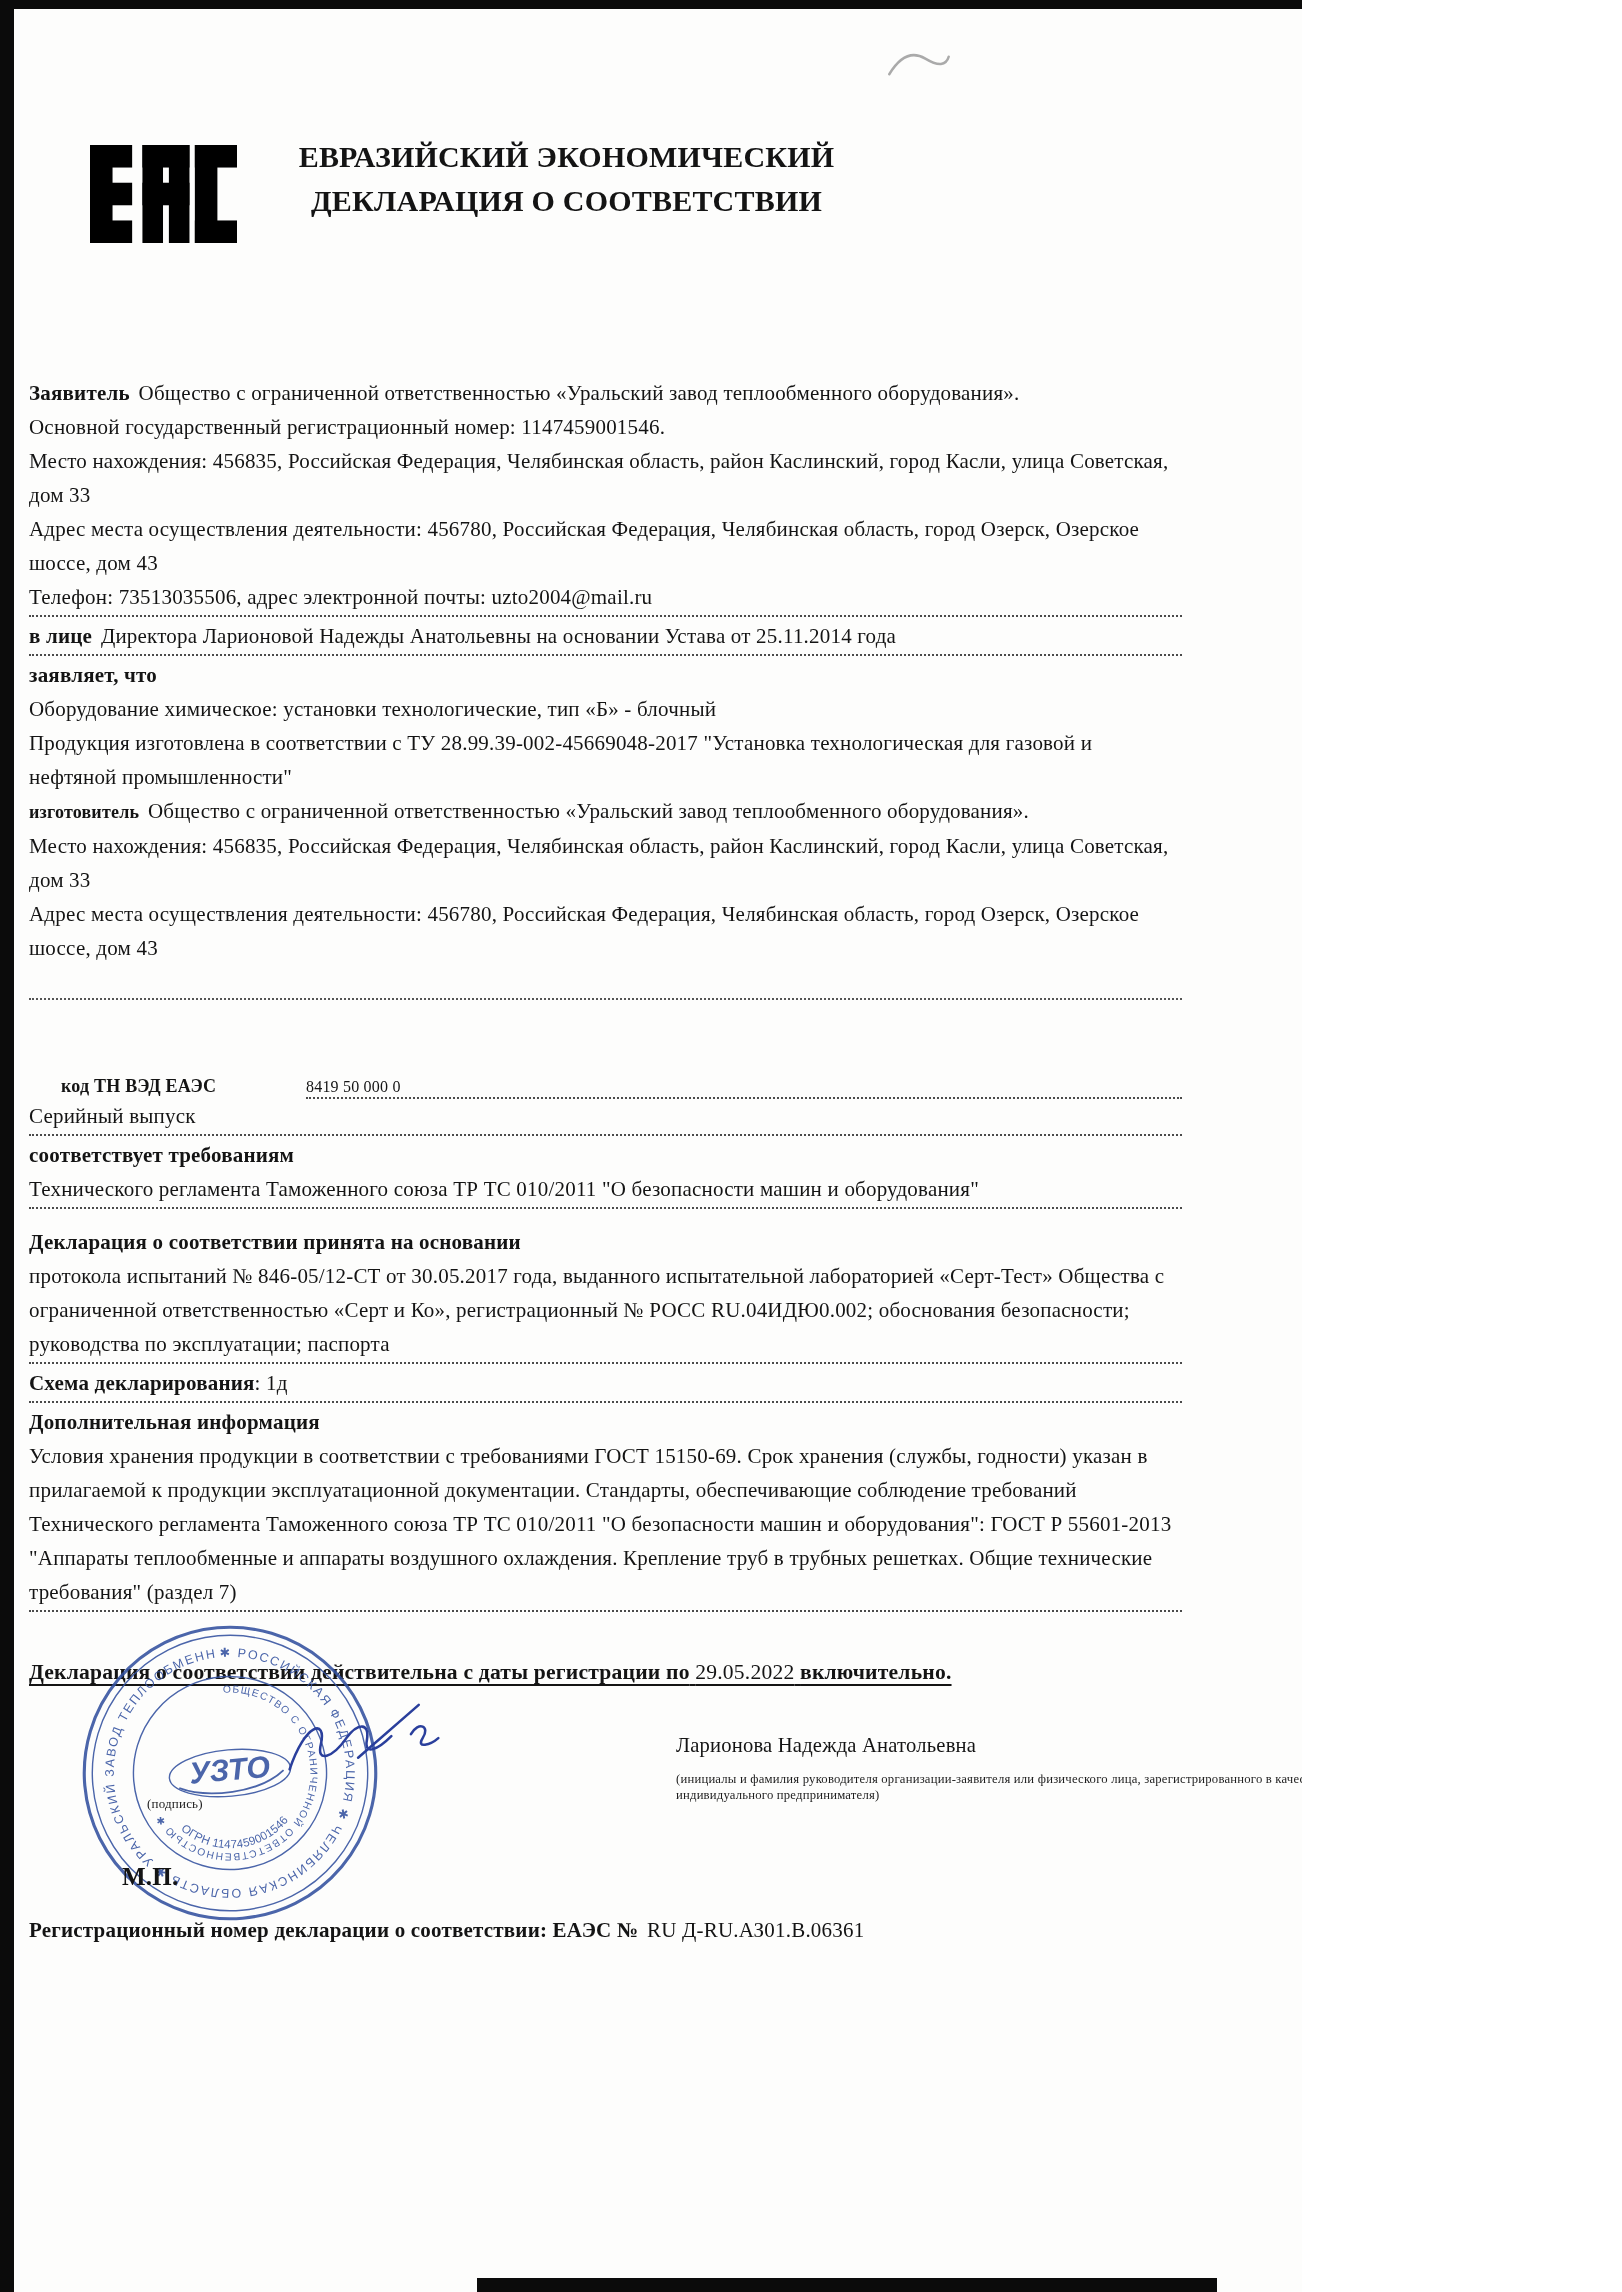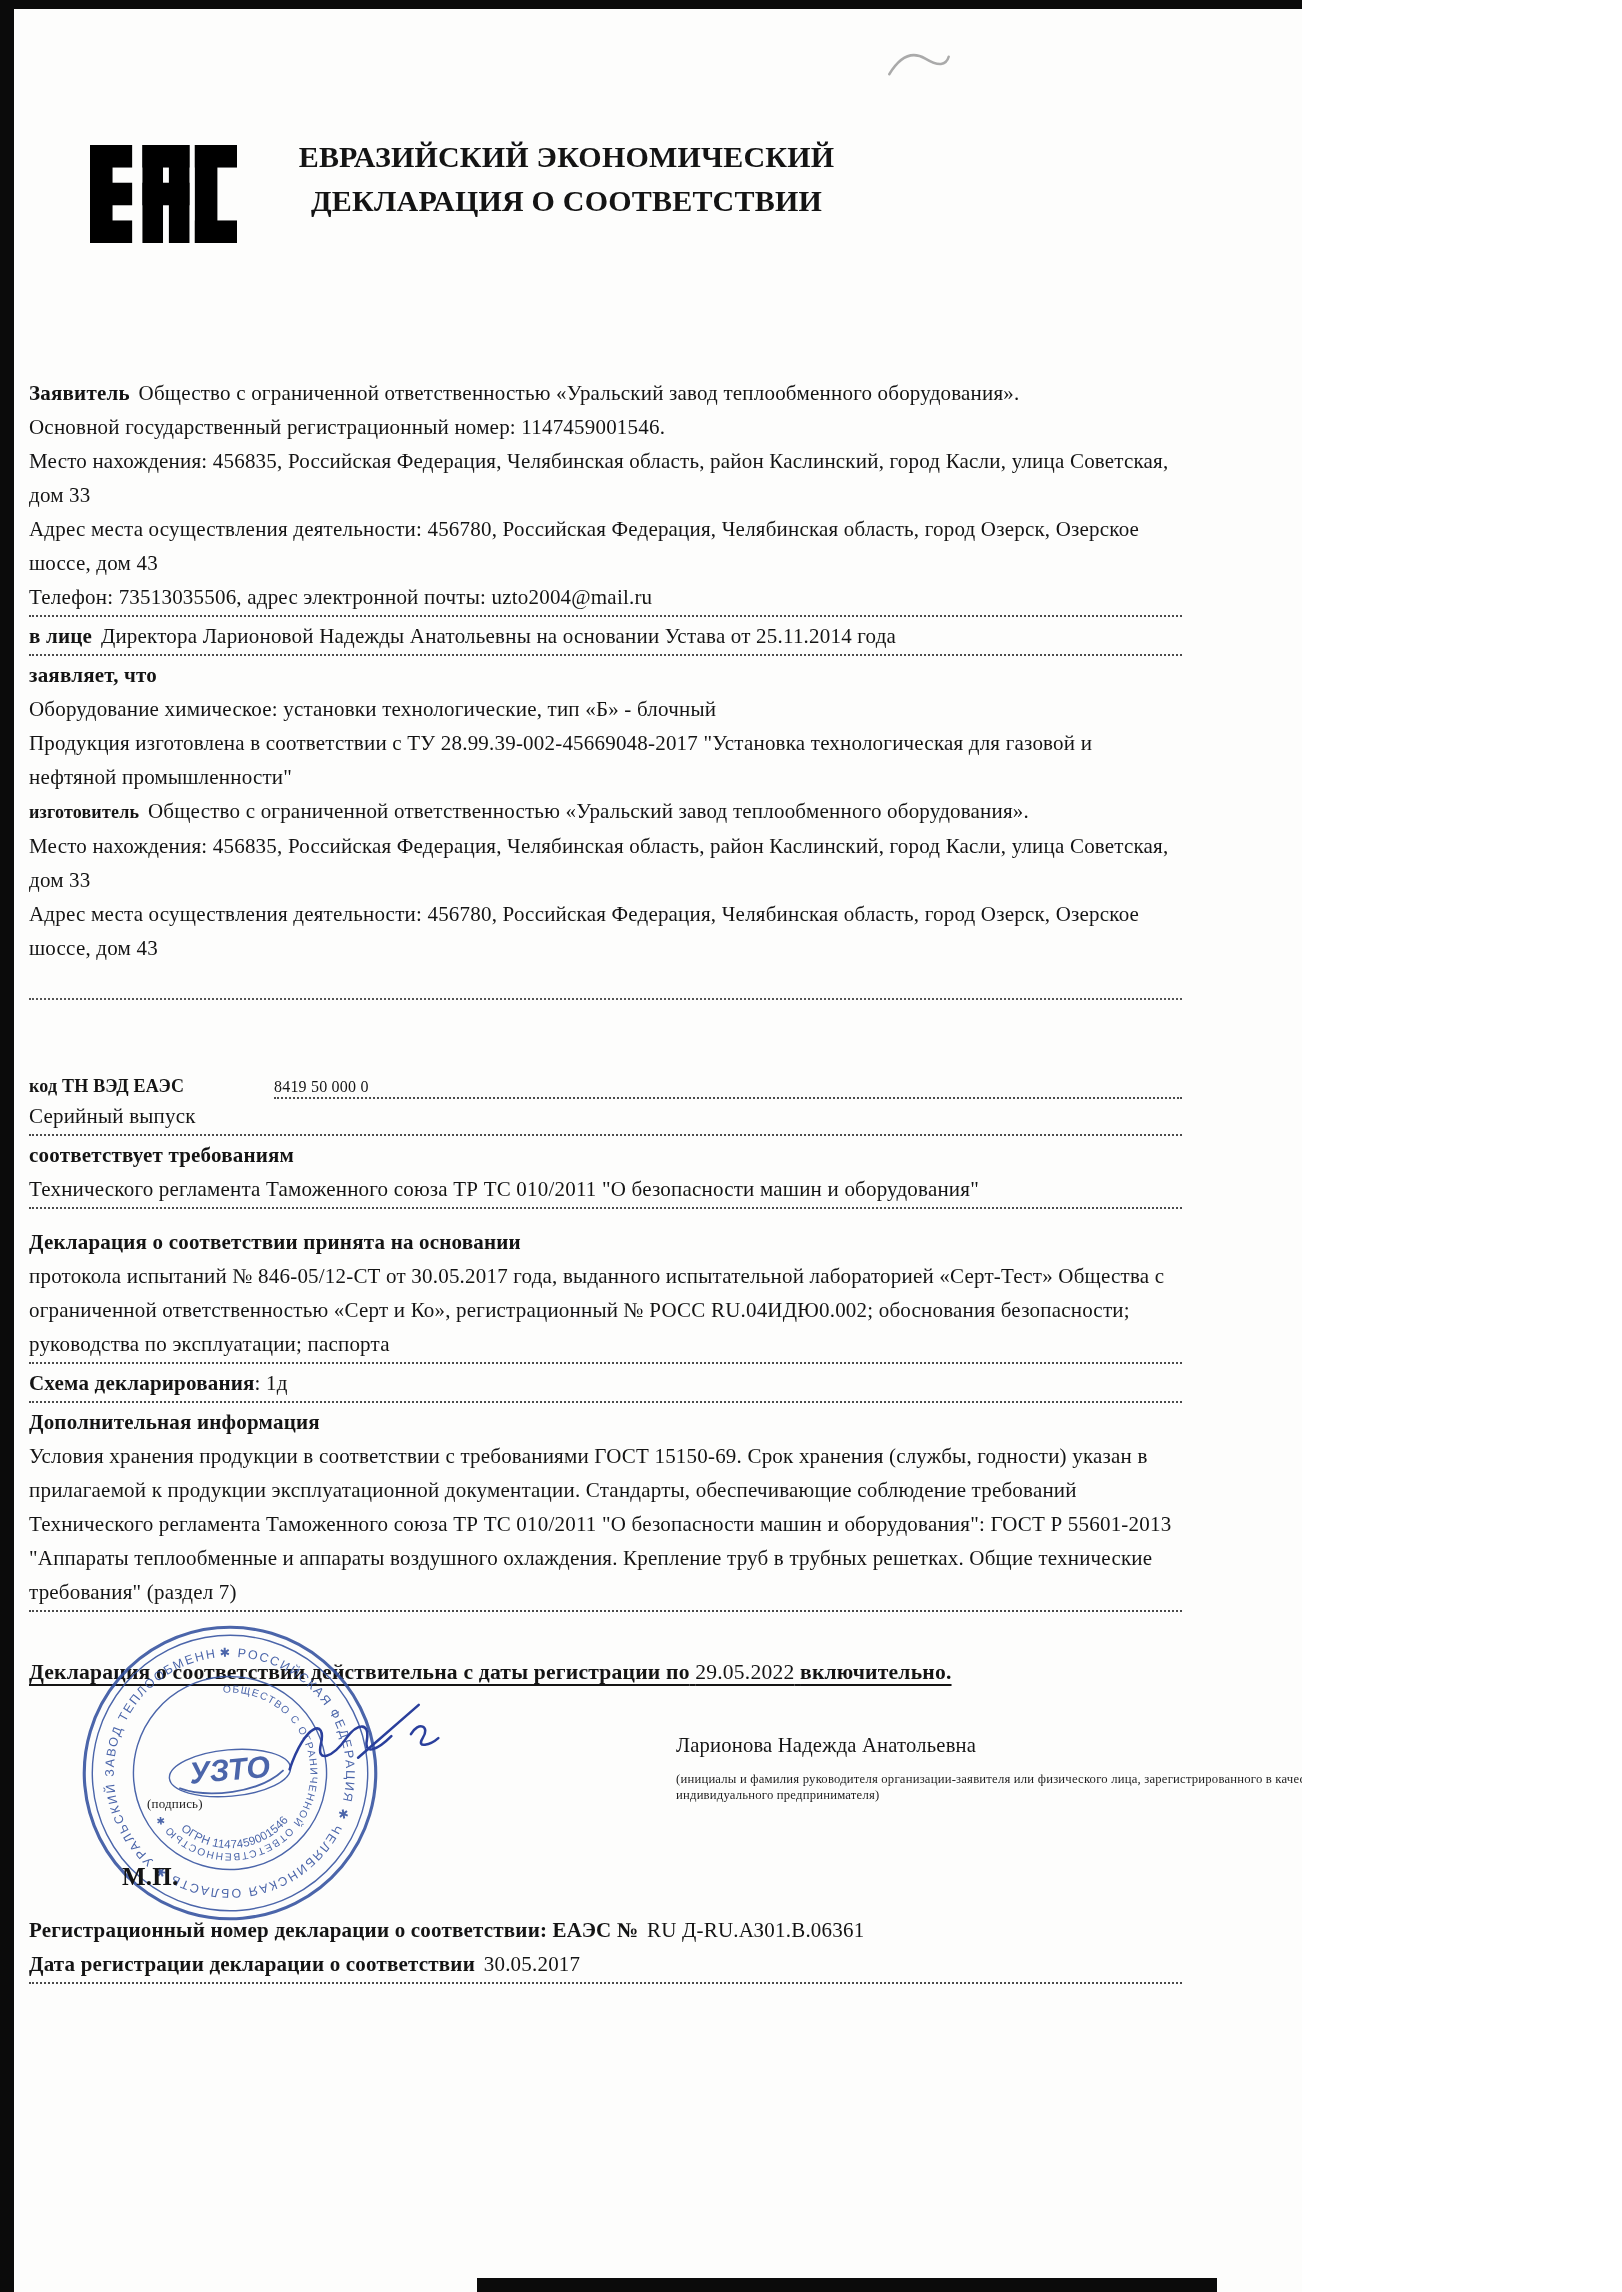--- a/index.html
+++ b/index.html
@@ -23,21 +23,21 @@
   .eac-logo   { position:absolute; left:61px; top:3.9px; width:147px; height:110px; }
   .title-block{ text-align:center; padding-right:78px; font-weight:bold; font-size:30px; line-height:44px; }
 
   
   .body { margin-top:94px; }
   p { margin:0; font-size:21px; line-height:34px; }
   b.lbl { margin-right:8.8px; }
   b.small { font-size:18px; }
   .u-dot { border-bottom:2px dotted #4a4a4a; padding-bottom:1px; margin-bottom:2px; }
   .rule-solo { height:0; border-bottom:2px dotted #555; margin-top:33px; }
-  .gap-lg { margin-top:76px; }
+  .gap-lg { margin-top:76px;margin-left:32px; }
   .gap-md { margin-top:15.7px; }
   .row { display:flex; align-items:baseline; }
   .tnved-label { width:245px; flex:0 0 auto; }
   .value-area { flex:1 1 auto; border-bottom:2px dotted #4a4a4a; padding-bottom:1px; }
   .validity { margin-top:43px; font-size:21.6px; }
   .validity .u-solid { text-decoration:underline; text-decoration-thickness:1.5px; text-underline-offset:4.9px; }
   .ml { margin-left:8.8px; }
 
   
   .signature-section { position:relative; height:211px; margin-top:13.7px; }
@@ -154,18 +154,17 @@
         <span class="podpis">(подпись)</span>
         <b class="mp">М.П.</b>
 
         <div class="sig-right">
           <div class="sig-name">Ларионова Надежда Анатольевна</div>
           <div class="sig-caption">(инициалы и фамилия руководителя организации-заявителя или физического лица, зарегистрированного в качестве индивидуального предпринимателя)</div>
         </div>
       </div>
 
       <p><b>Регистрационный номер декларации о соответствии: ЕАЭС №</b><span class="ml">RU Д-RU.АЗ01.В.06361</span></p>
-      <p class="u-dot"><b>Дата регистрации декларации о соответствии</b><span class="ml">30.05.2017</span></p>
 
     </main>
   </div>
 </div>
 
 
 </body></html>

